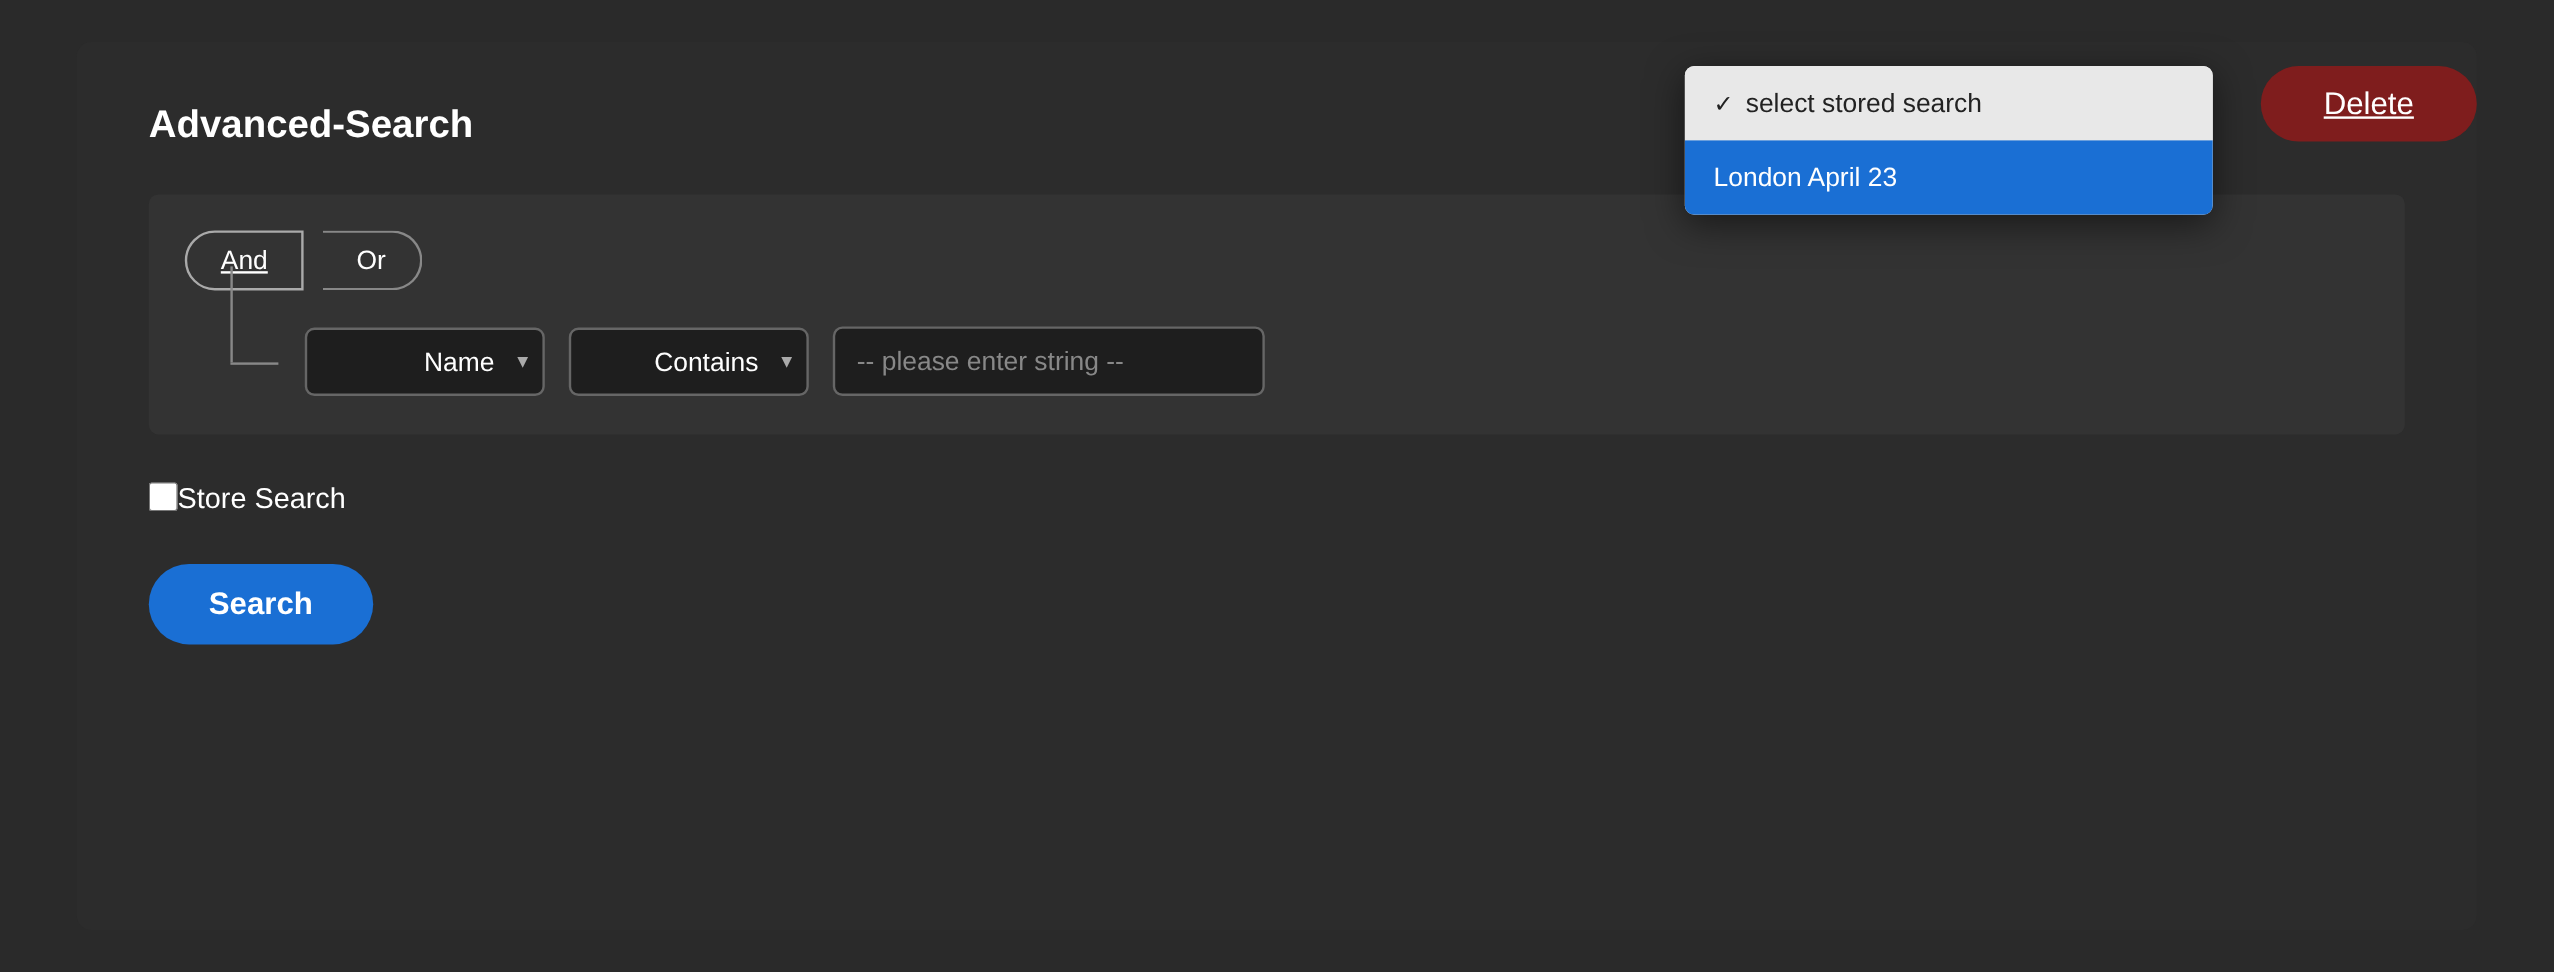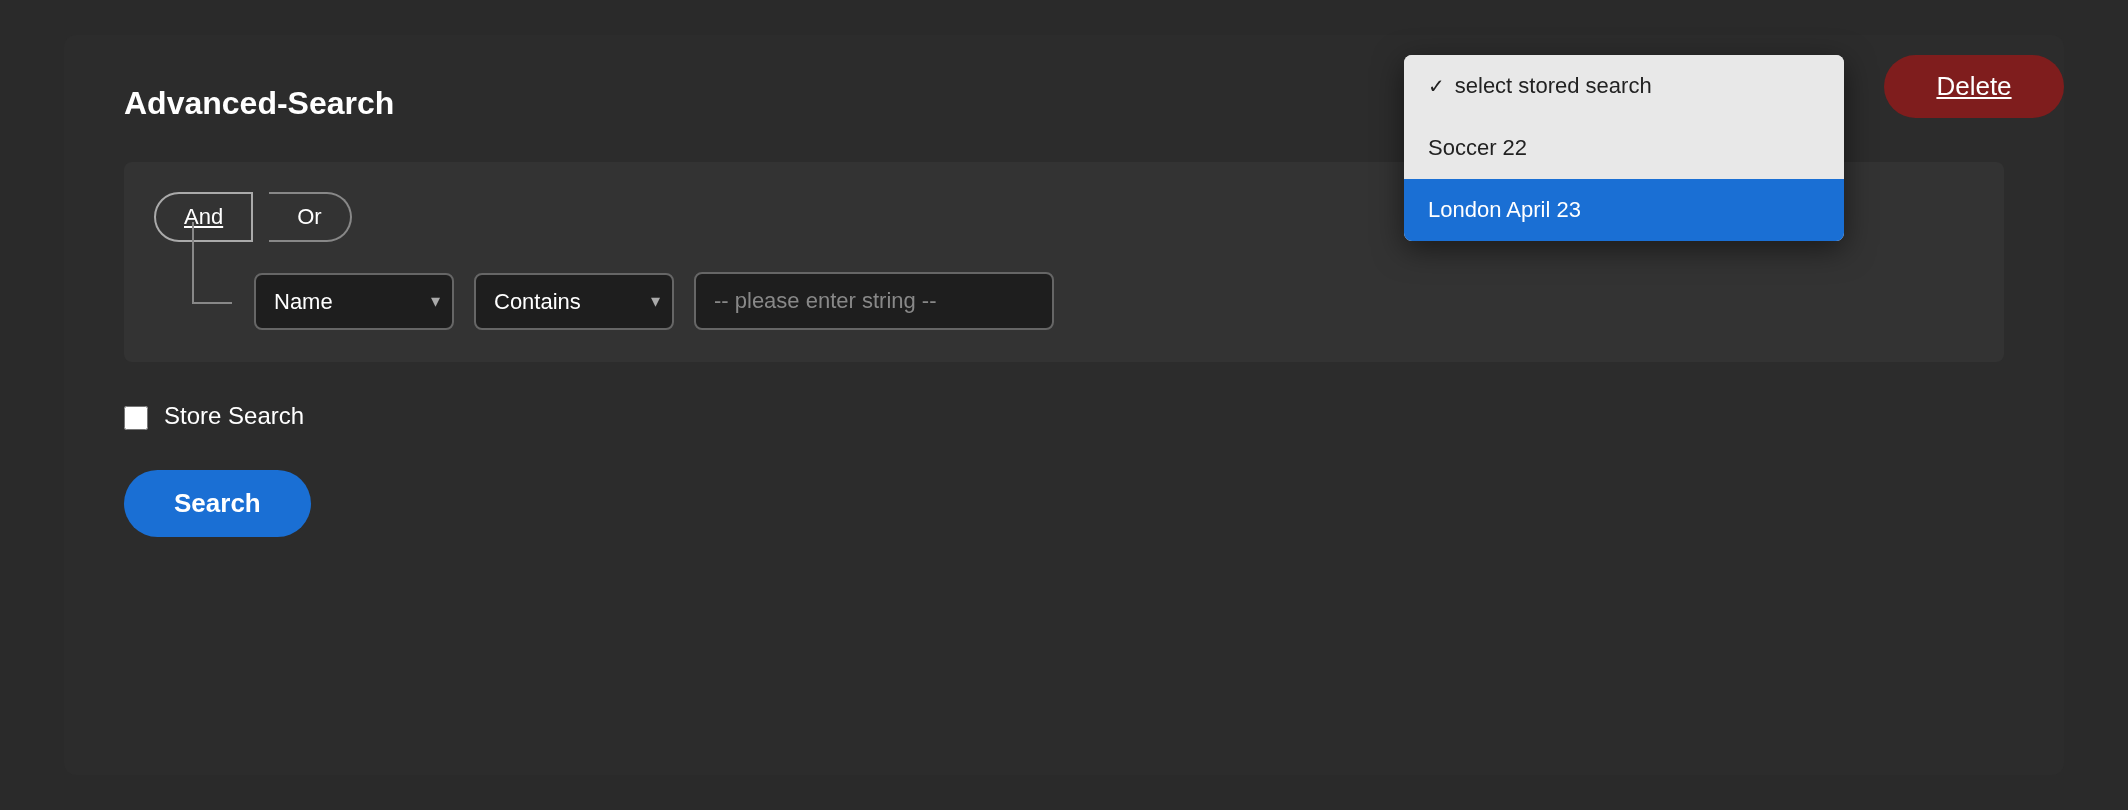--- a/index.html
+++ b/index.html
@@ -97,20 +97,21 @@
     select.filter-select {
       background-color: #1e1e1e;
       color: #fff;
       border: 2px solid #666;
       border-radius: 8px;
       padding: 14px 40px 14px 18px;
       font-size: 22px;
       appearance: none;
       cursor: pointer;
       min-width: 200px;
+      text-align: right;
     }
 
     .select-wrapper {
       position: relative;
       display: inline-block;
     }
 
     .select-wrapper::after {
       content: '▾';
       position: absolute;
@@ -205,22 +206,21 @@
       display: flex;
       align-items: center;
       gap: 20px;
       position: absolute;
       top: 0;
       right: 0;
     }
 
     .store-search-row {
       display: flex;
-      align-items: flex-end;
-      gap: 16px;
+      align-items: flex-start;
       margin-top: 40px;
     }
 
     .store-checkbox {
       width: 24px;
       height: 24px;
       cursor: pointer;
     }
 
     .store-label {
@@ -254,23 +254,20 @@
   <div class="page-title">Advanced-Search</div>
 
   <div class="header-controls">
     <button class="delete-btn">Delete</button>
   </div>
 
   <div class="dropdown-overlay">
     <div class="dropdown-item check-item">
       <span class="checkmark">✓</span>
       <span>select stored search</span>
-    </div>
-    <div class="dropdown-item">
-      <span>Soccer 22</span>
     </div>
     <div class="dropdown-item selected">
       <span>London April 23</span>
     </div>
   </div>
 
   <div class="search-panel">
 
     <div class="logic-buttons">
       <button class="logic-btn active">And</button>

